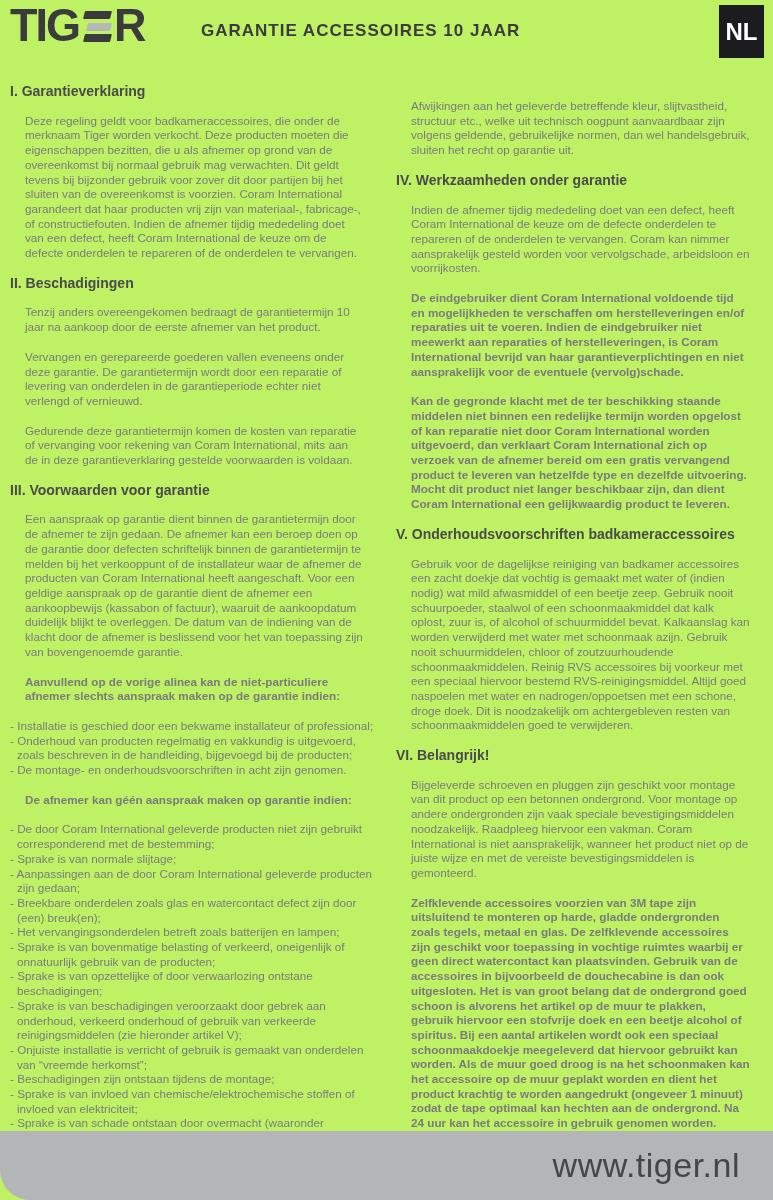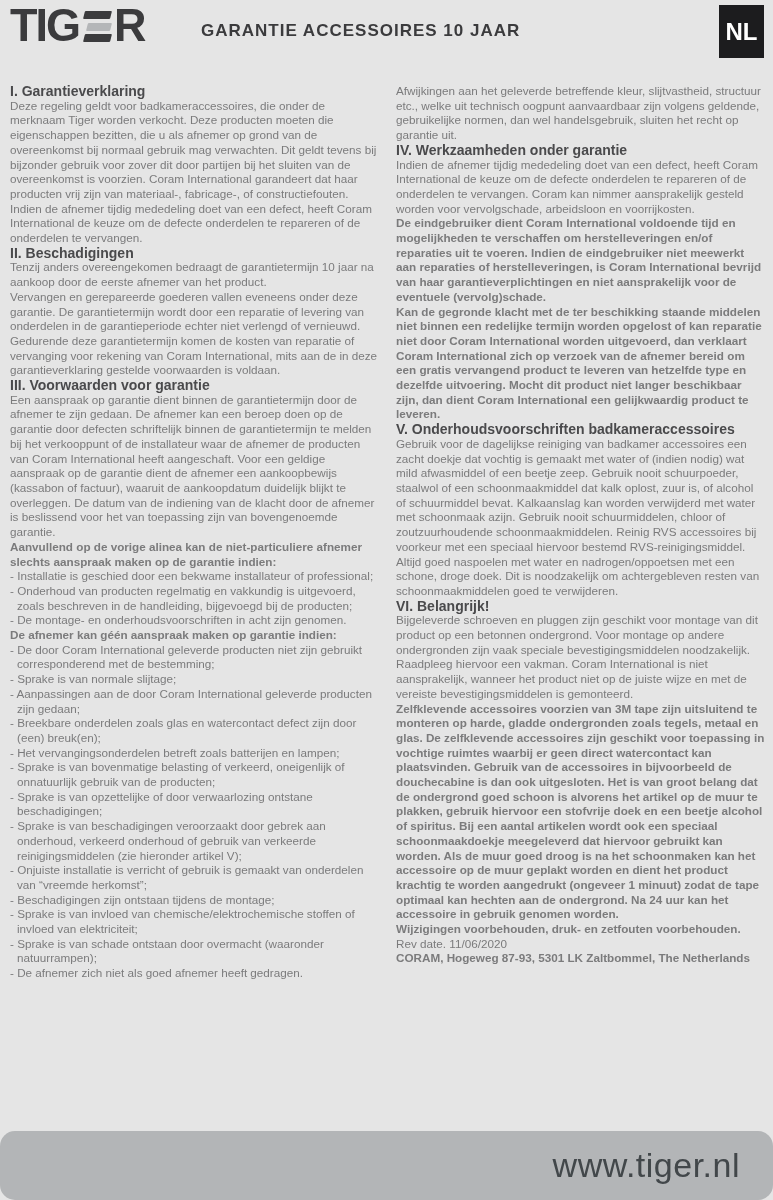--- a/index.html
+++ b/index.html
@@ -1,18 +1,18 @@
 <!DOCTYPE html>
 <html><head>
 <meta charset="utf-8">
 <style>
   html,body { margin:0; padding:0; background:#ffffff; }
   .page {
     position:relative; width:773px; height:1200px;
-    background:#e5e5e5; overflow:hidden;
+    background:#bef264; overflow:hidden;
     font-family:"Liberation Sans", sans-serif;
     -webkit-font-smoothing:antialiased;
   }
 
   
   .logo {
     position:absolute; left:10px; top:6px; height:44px;
     display:flex; align-items:flex-start;
     color:#3b3b3d; font-weight:bold; font-size:45px; line-height:40px;
     letter-spacing:-2px;
@@ -45,30 +45,30 @@
     position:absolute; top:84px;
     font-size:11.7px; line-height:14.7px; color:#7b7b7c;
   }
   .col-left  { left:10px;  width:368px; }
   .col-right { left:396px; width:369px; }
 
   .col h3 {
     margin:0; font-size:14px; line-height:14.7px;
     font-weight:bold; color:#4a4a4c;
   }
-  .col p { margin:0; }
+  .col p { margin:15px; }
   .gap { margin-top:14.7px;font-weight:bold; }           
 
   .bullet-item { padding-left:7px; text-indent:-7px; }
 
   
   .footer-bar {
     position:absolute; left:0; bottom:0; width:773px; height:69px;
     background:#b3b5b7; border-bottom-left-radius:30px;
-    display:flex; align-items:center; justify-content:flex-end;border-radius:15px;
+    display:flex; align-items:center; justify-content:flex-end;
   }
   .footer-url {
     font-size:34px; color:#42474a; margin-right:33px; letter-spacing:0.5px;
     text-decoration:none;
   }
 </style>
 </head>
 <body>
 
 <div class="page">

